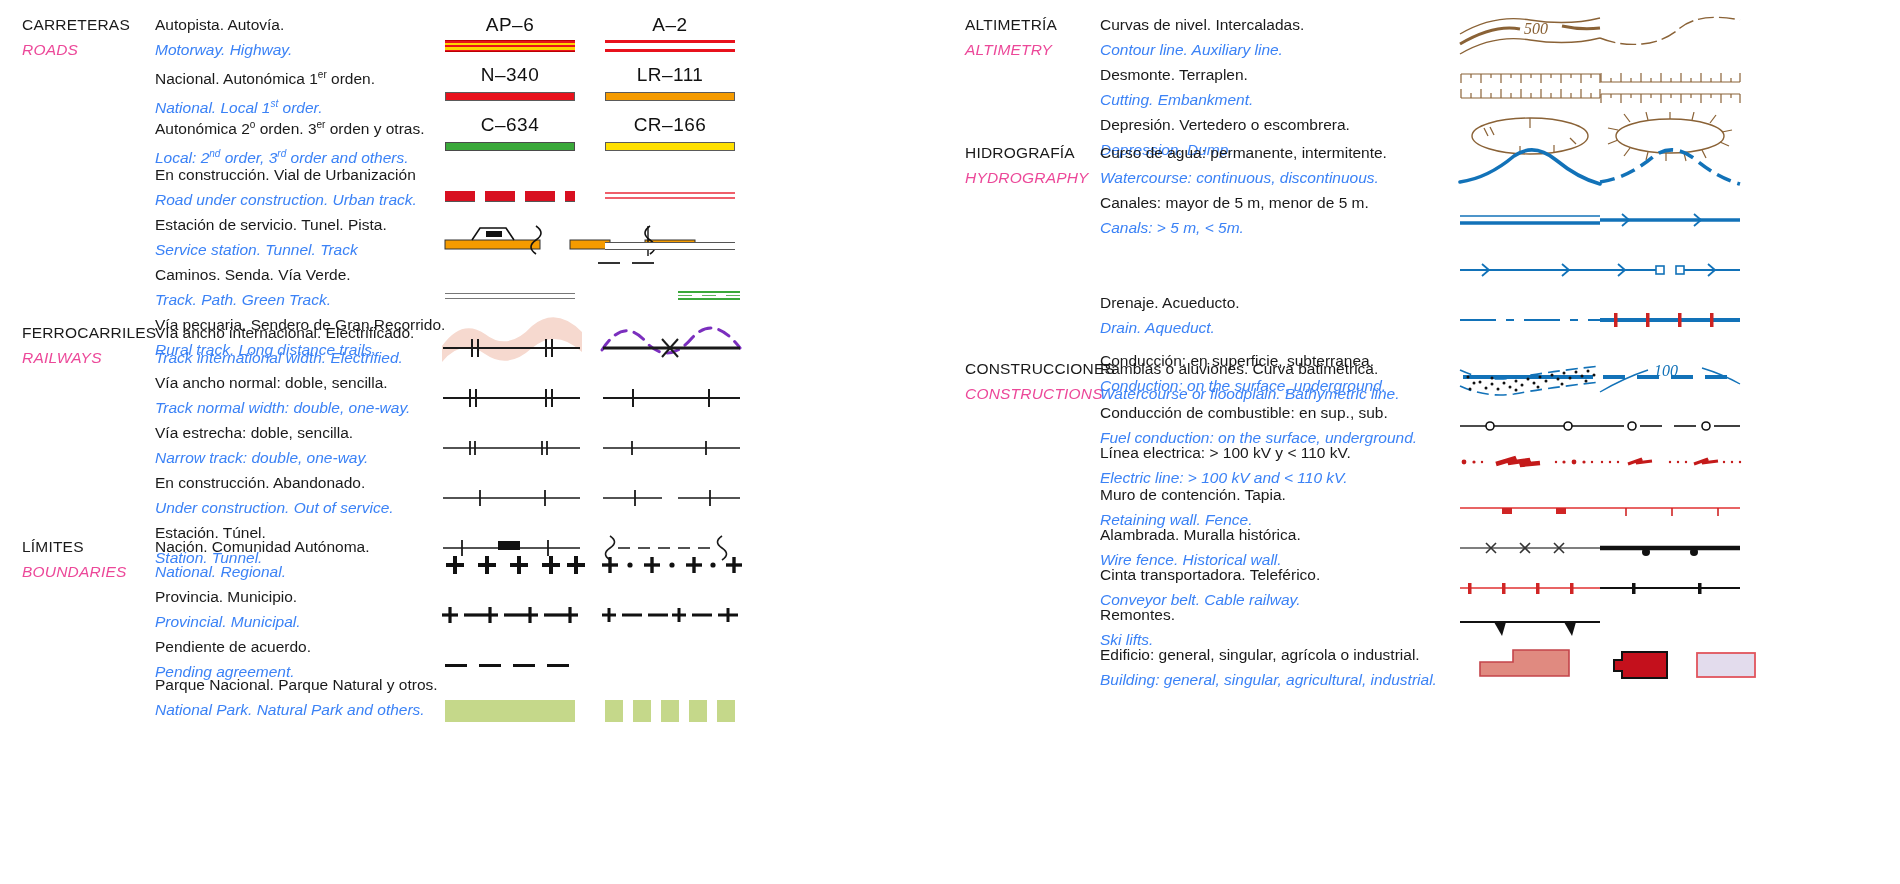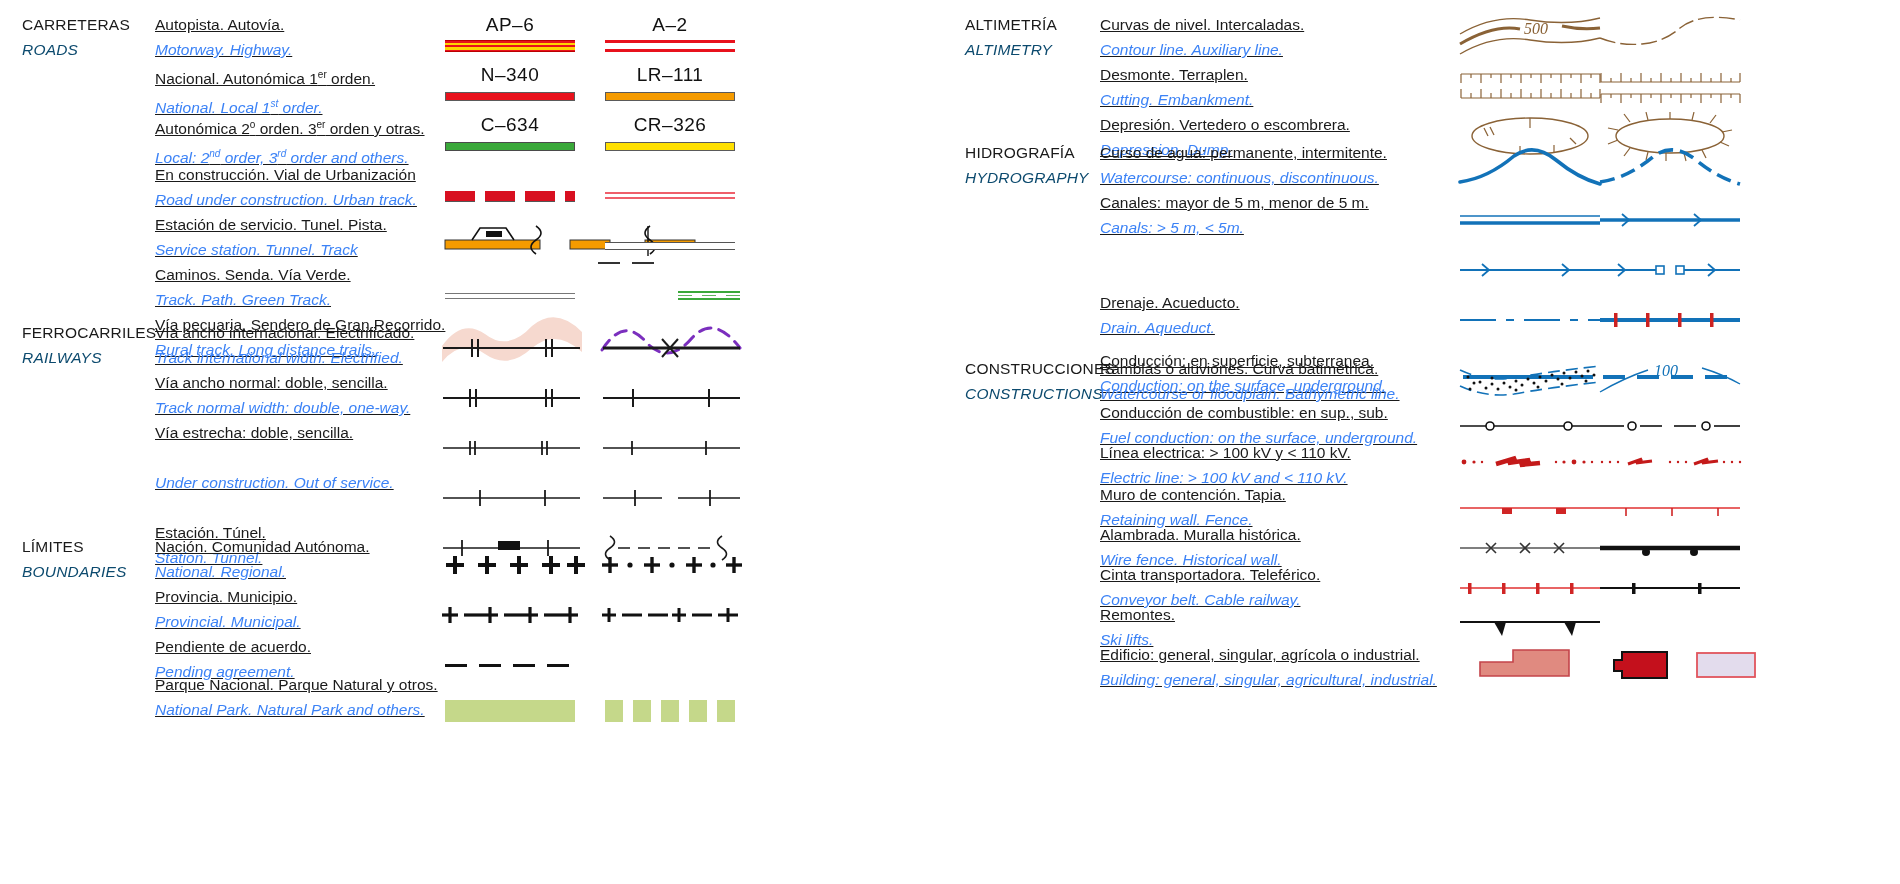--- a/index.html
+++ b/index.html
@@ -28,29 +28,28 @@
     position:absolute;
     left:22px;
     width:140px;
     top:0;
   }
   .cat .es{
     font-size:15.5px;letter-spacing:.2px;color:#1a1a1a;
     line-height:25px;white-space:nowrap;
   }
   .cat .en{
-    font-size:15.5px;letter-spacing:.2px;color:#0c4a6e;
+    font-size:15.5px;letter-spacing:.2px;color:#ec4899;
     font-style:italic;line-height:25px;white-space:nowrap;
   }
   .desc{
     position:absolute;
     left:155px;
     top:0;
     width:285px;
-    text-decoration:underline;
   }
   .desc .es{
     font-size:15.5px;color:#1a1a1a;line-height:25px;white-space:nowrap;
   }
   .desc .en{
     font-size:15.5px;color:#3b82f6;font-style:italic;line-height:25px;white-space:nowrap;
   }
   .desc sup{font-size:10px;vertical-align:super;}
   .sym{
     position:absolute;
@@ -210,21 +209,21 @@
     <div class="row" style="top:112px">
       <div class="desc">
         <div class="es">Autonómica 2<sup>o</sup> orden. 3<sup>er</sup> orden y otras.</div>
         <div class="en">Local: 2<sup>nd</sup> order, 3<sup>rd</sup> order and others.</div>
       </div>
       <div class="sym sym-a">
         <div class="shield">C–634</div>
         <div class="road rd-local2"></div>
       </div>
       <div class="sym sym-b">
-        <div class="shield">CR–326</div>
+        <div class="shield">CR–166</div>
         <div class="road rd-local3"></div>
       </div>
     </div>
 
     <div class="row" style="top:162px">
       <div class="desc">
         <div class="es">En construcción. Vial de Urbanización</div>
         <div class="en">Road under construction. Urban track.</div>
       </div>
       <div class="sym sym-a">
@@ -337,20 +336,21 @@
           <line x1="3" y1="28" x2="140" y2="28" stroke="#1a1a1a" stroke-width="3.2"></line>
           <line x1="62" y1="19" x2="78" y2="37" stroke="#1a1a1a" stroke-width="2"></line>
           <line x1="78" y1="19" x2="62" y2="37" stroke="#1a1a1a" stroke-width="2"></line>
         </svg>
       </div>
     </div>
 
     <div class="row" style="top:420px">
       <div class="desc">
         <div class="es">Vía estrecha: doble, sencilla.</div>
+        <div class="en">Narrow track: double, one-way.</div>
       </div>
       <div class="sym sym-a">
         <svg width="145" height="50" class="constr-svg">
           <line x1="3" y1="28" x2="140" y2="28" stroke="#1a1a1a" stroke-width="1.4"></line>
           <line x1="30" y1="21" x2="30" y2="35" stroke="#1a1a1a" stroke-width="1.8"></line>
           <line x1="35" y1="21" x2="35" y2="35" stroke="#1a1a1a" stroke-width="1.8"></line>
           <line x1="102" y1="21" x2="102" y2="35" stroke="#1a1a1a" stroke-width="1.8"></line>
           <line x1="107" y1="21" x2="107" y2="35" stroke="#1a1a1a" stroke-width="1.8"></line>
         </svg>
       </div>
@@ -358,20 +358,21 @@
         <svg width="145" height="50" class="constr-svg">
           <line x1="3" y1="28" x2="140" y2="28" stroke="#1a1a1a" stroke-width="1.4"></line>
           <line x1="32" y1="21" x2="32" y2="35" stroke="#1a1a1a" stroke-width="1.8"></line>
           <line x1="106" y1="21" x2="106" y2="35" stroke="#1a1a1a" stroke-width="1.8"></line>
         </svg>
       </div>
     </div>
 
     <div class="row" style="top:470px">
       <div class="desc">
+        <div class="es">En construcción. Abandonado.</div>
         <div class="en">Under construction. Out of service.</div>
       </div>
       <div class="sym sym-a">
         <svg width="145" height="50" class="constr-svg">
           <line x1="3" y1="28" x2="140" y2="28" stroke="#1a1a1a" stroke-width="1.4"></line>
           <line x1="40" y1="20" x2="40" y2="36" stroke="#1a1a1a" stroke-width="1.8"></line>
           <line x1="105" y1="20" x2="105" y2="36" stroke="#1a1a1a" stroke-width="1.8"></line>
         </svg>
       </div>
       <div class="sym sym-b">

